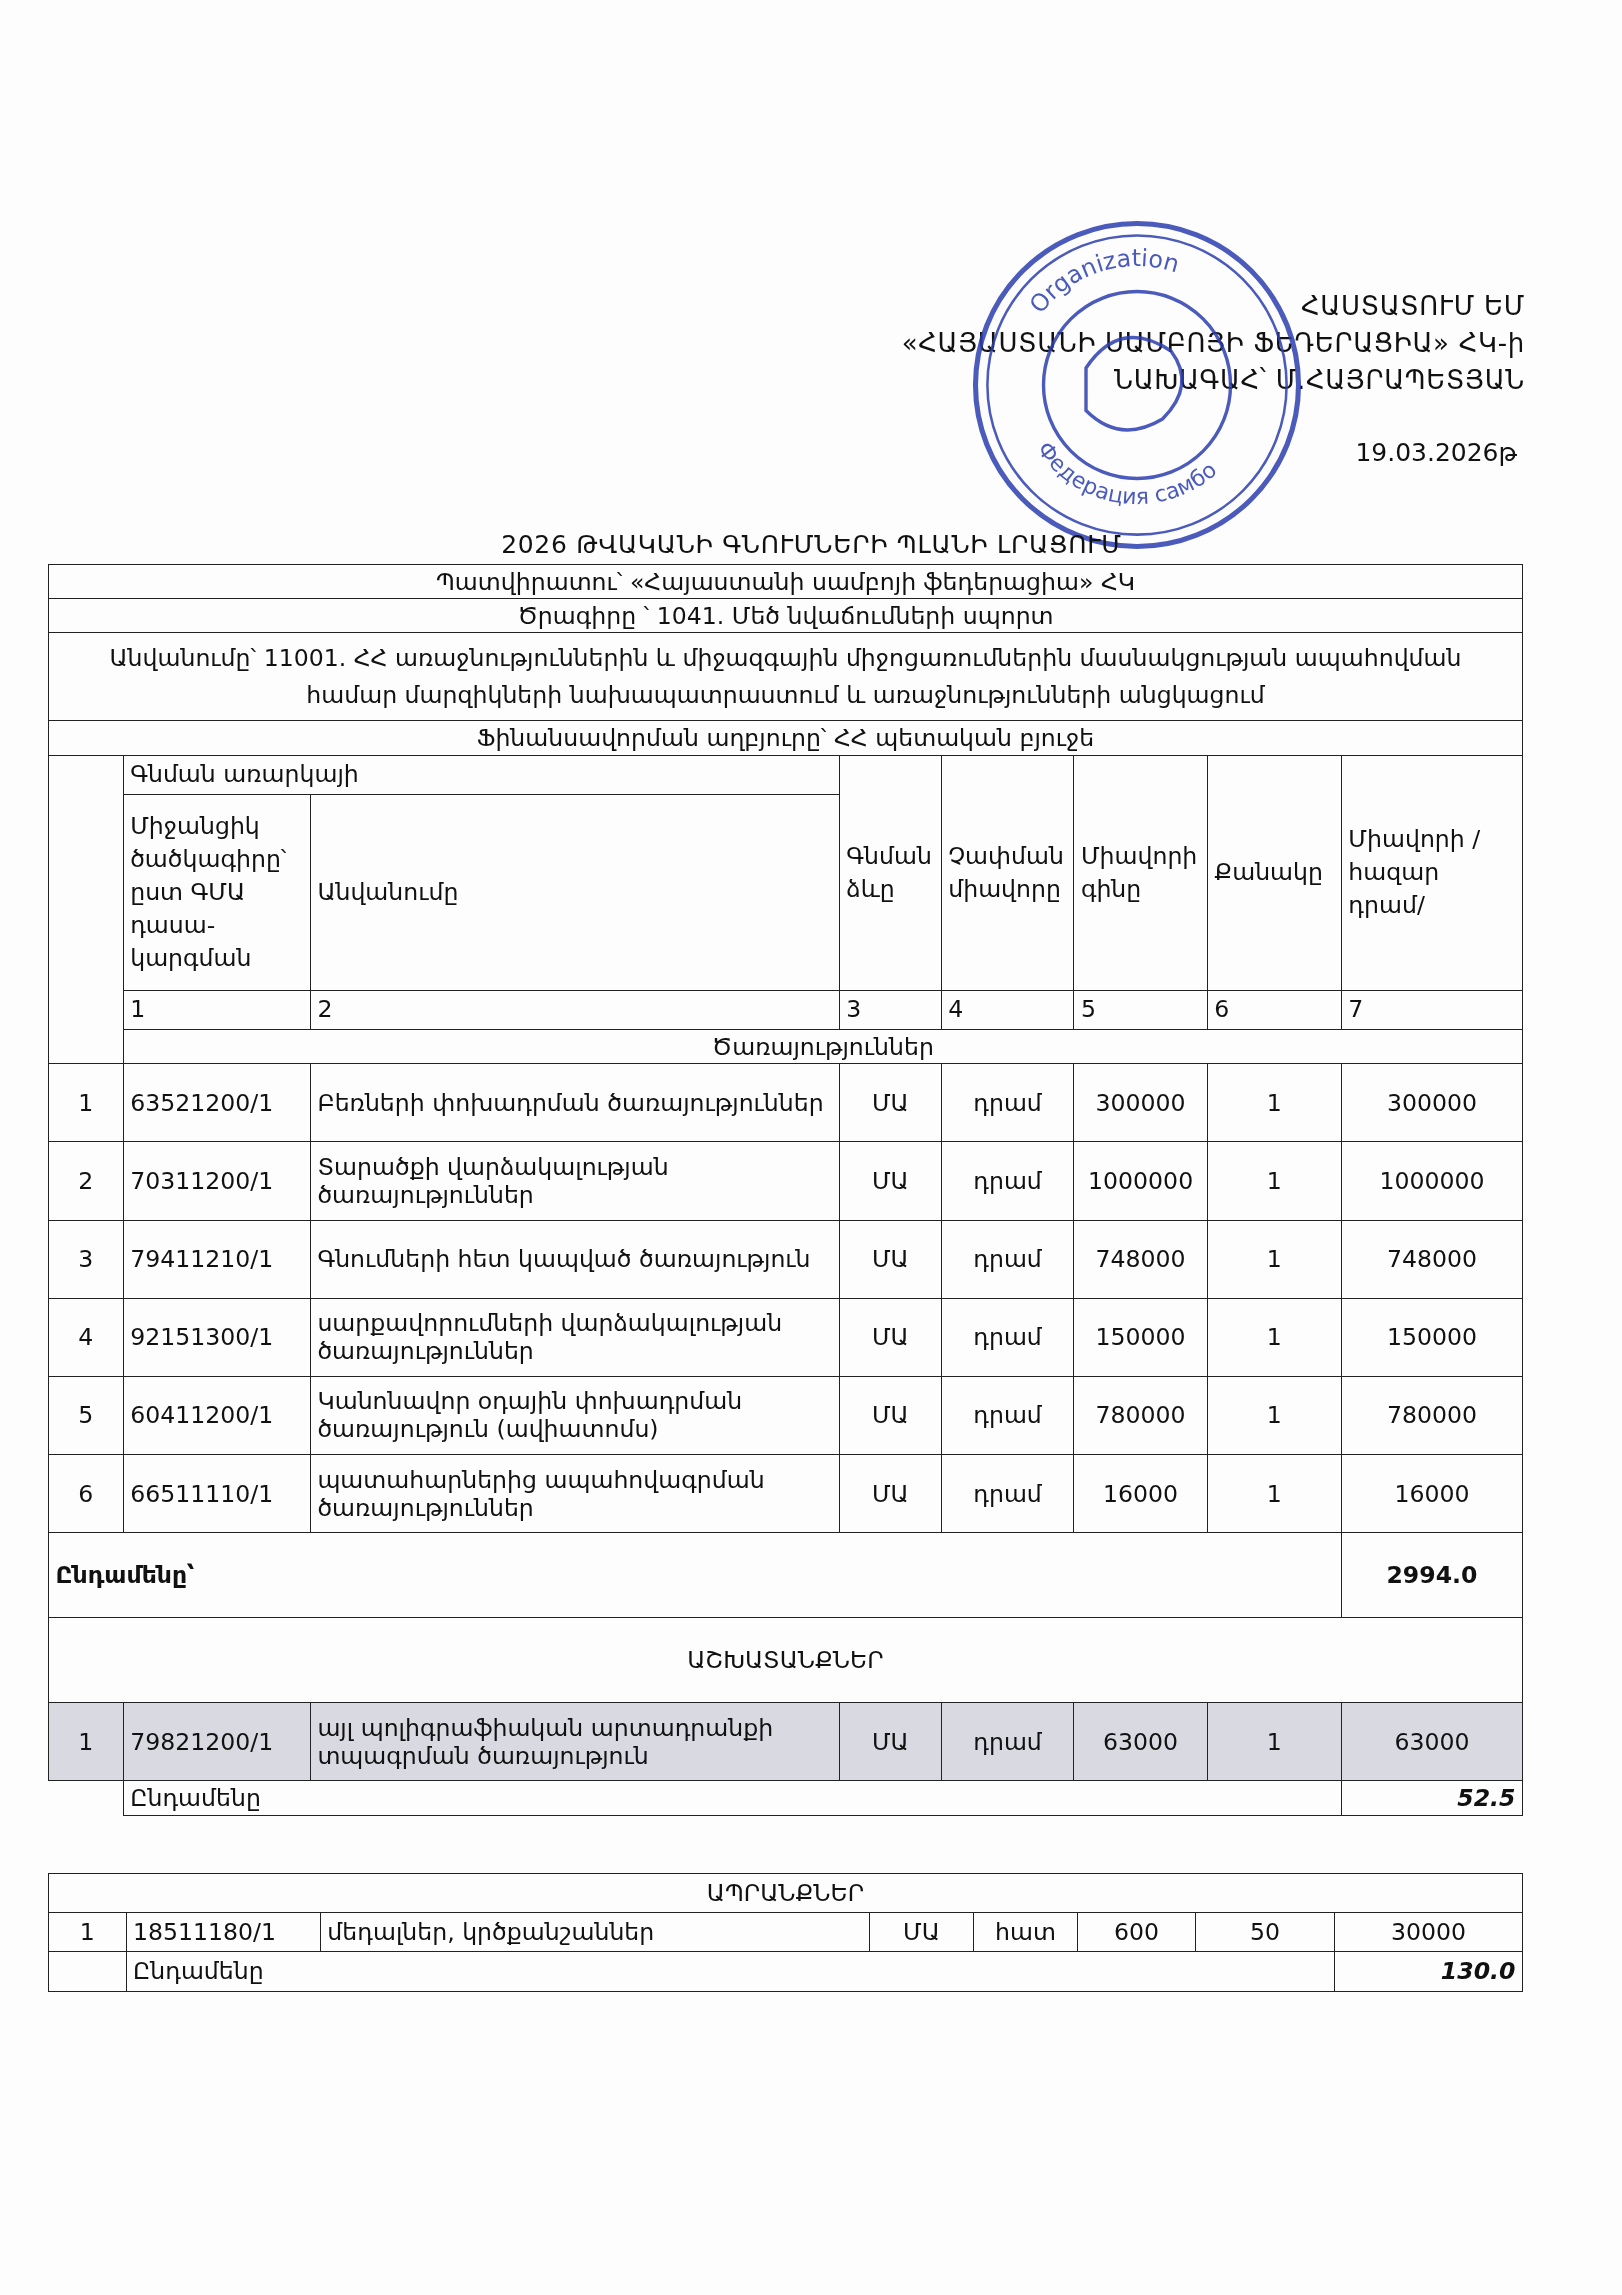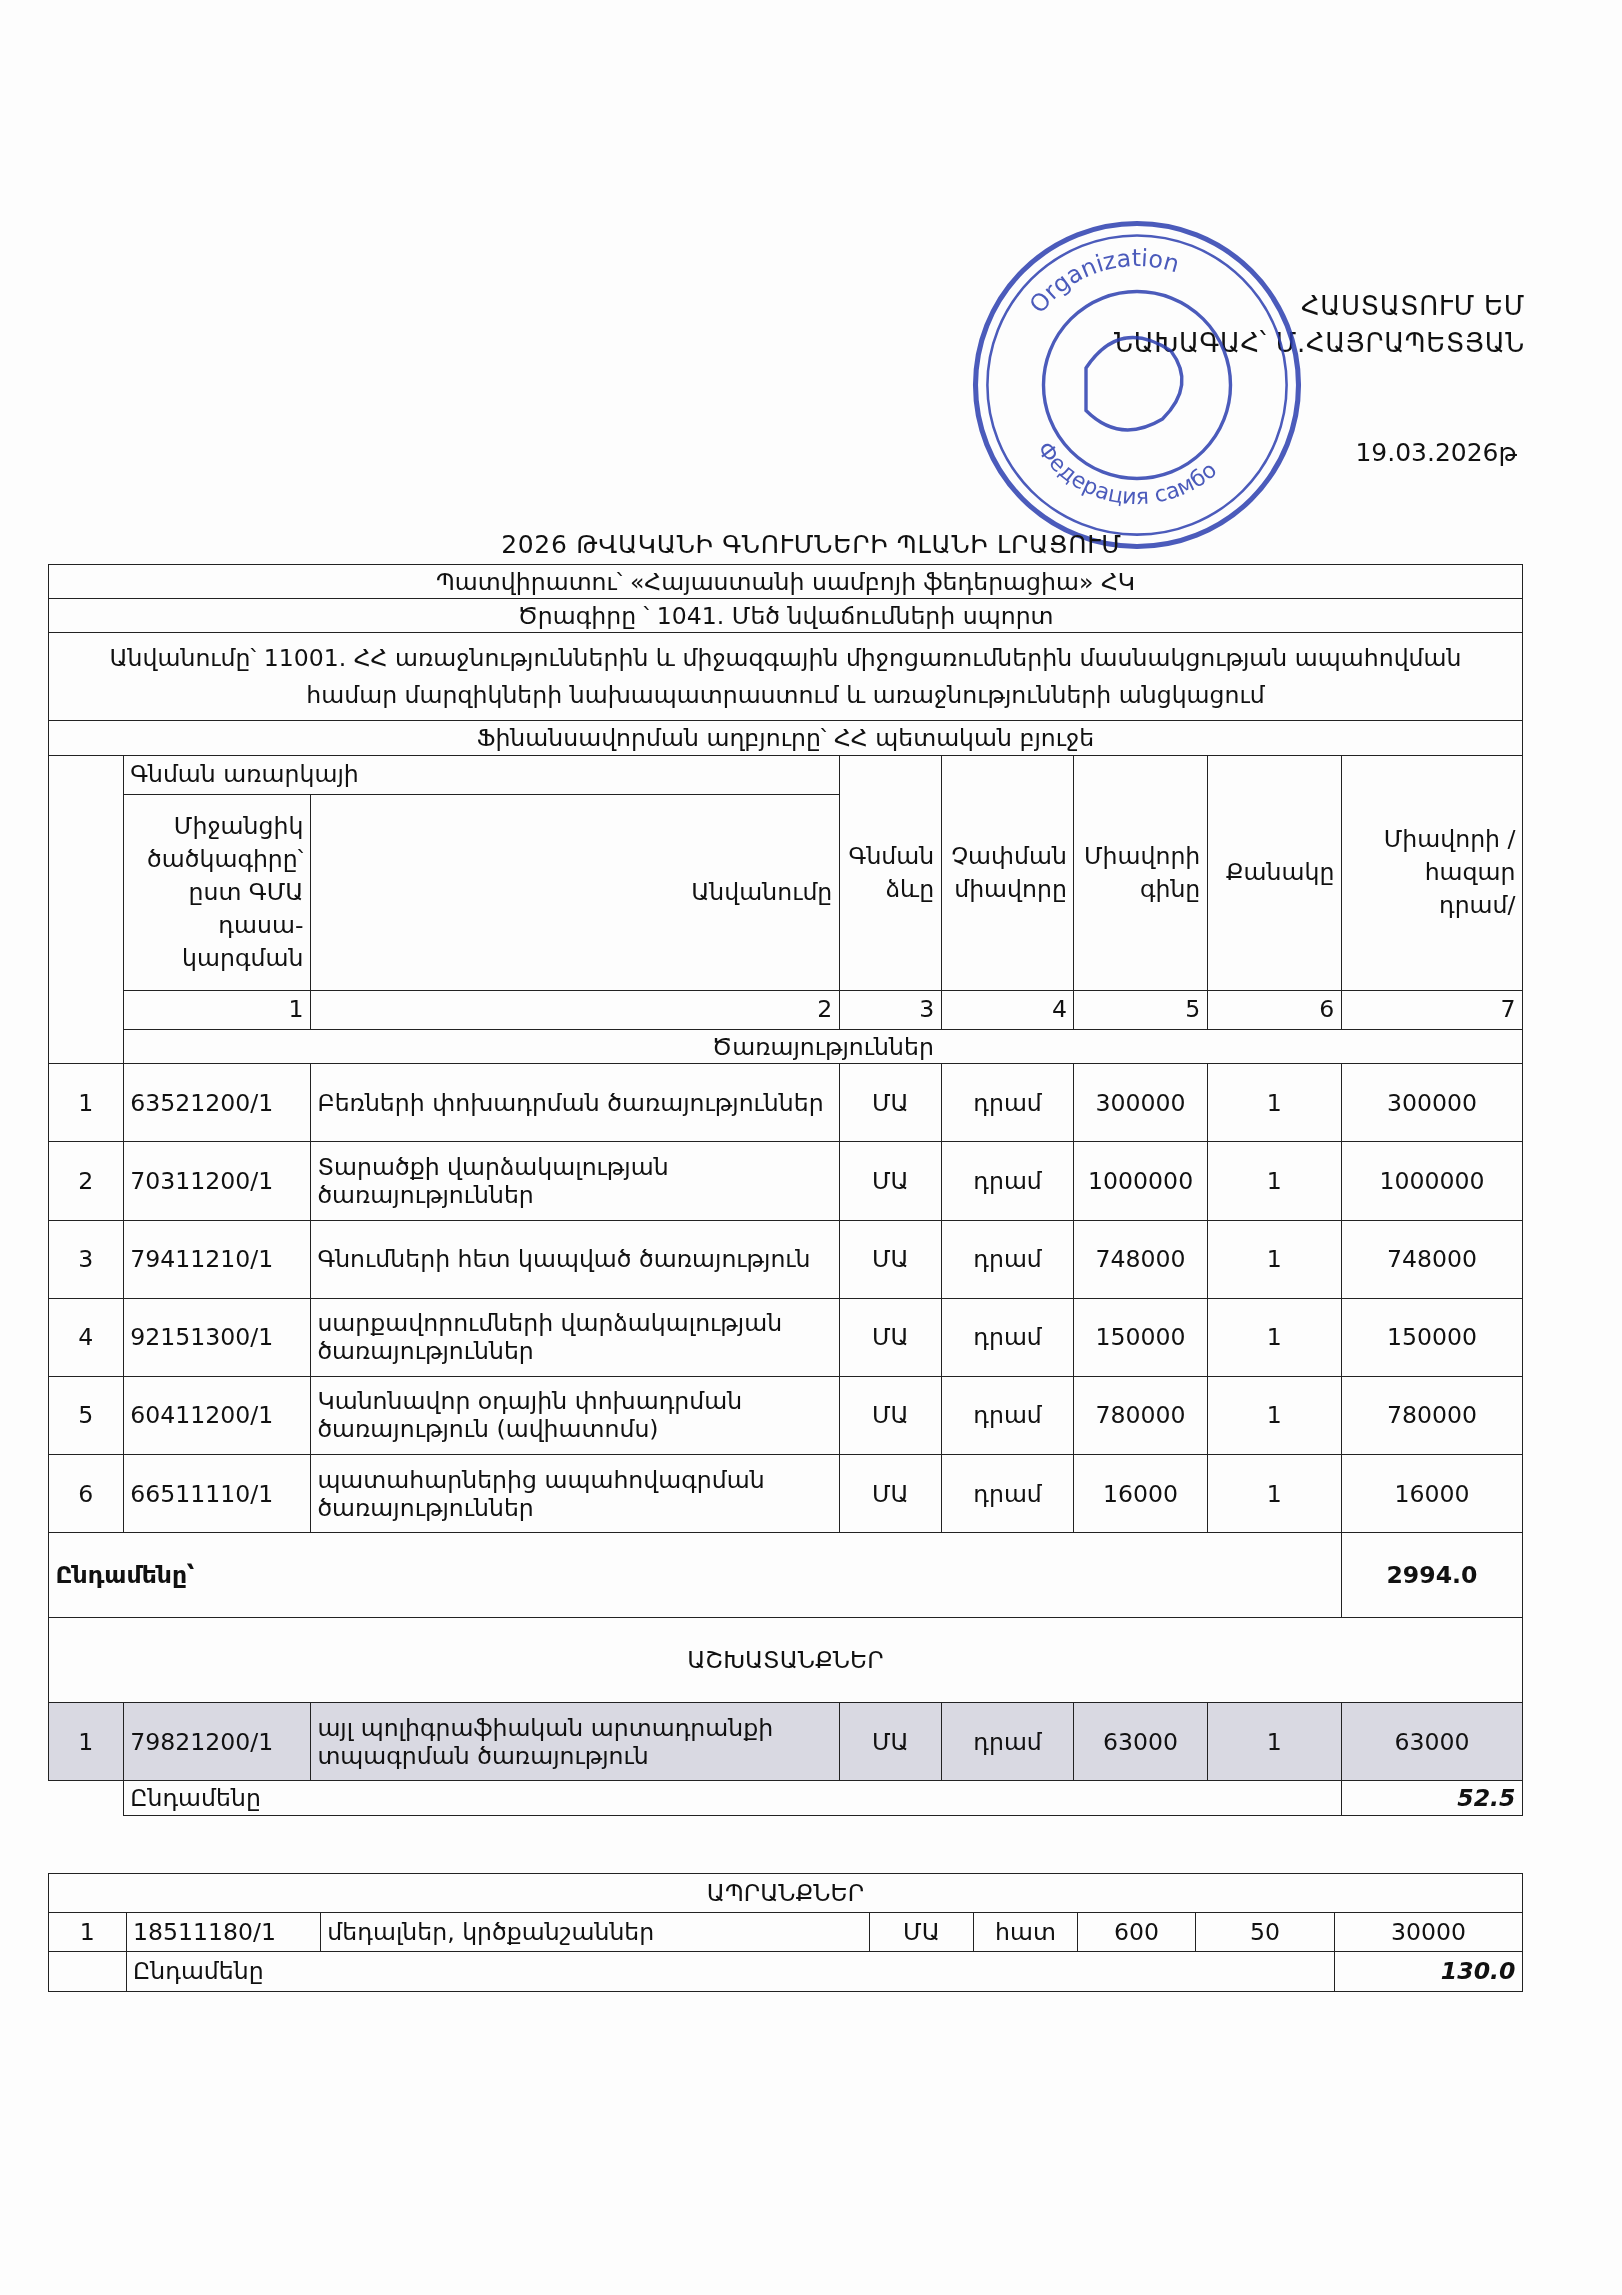--- a/index.html
+++ b/index.html
@@ -10,33 +10,34 @@
   .approve { position:absolute; right:98px; top:288px; width:720px; text-align:right;
     font-size:26px; line-height:37px; letter-spacing:0.7px; }
   .approve div { white-space:nowrap; }
   .date { position:absolute; right:106px; top:438px; font-size:25px; }
   .stamp { position:absolute; left:967px; top:215px; width:340px; height:340px; opacity:.85; }
   .doc-title { position:absolute; left:0; width:1623px; top:530px; text-align:center; font-size:25px; letter-spacing:0.7px; }
   table { border-collapse:collapse; position:absolute; left:48px; width:1475px; }
   td, th { border:1.3px solid #222; font-weight:normal; font-size:23.6px; padding:2.6px 6.5px; }
   .center { text-align:center; }
   .right { text-align:right;font-style:italic; }
-  .hdr td { text-align:right; line-height:33px; }
+  .hdr td { text-align:left; line-height:33px; }
   #main { top:564px; }
   .row td { height:72px; }
   .shade td { background:#d9d9e2; }
   .bold { font-weight:bold; }
   #goods { top:1873px; }
   #goods td { height:33px; font-size:23.6px; }
 </style>
 </head>
 <body>
 
 <div class="approve">
   <div>ՀԱՍՏԱՏՈՒՄ ԵՄ</div>
+  <div>«ՀԱՅԱՍՏԱՆԻ ՍԱՄԲՈՅԻ ՖԵԴԵՐԱՑԻԱ» ՀԿ-ի</div>
   <div>ՆԱԽԱԳԱՀ՝ Մ.ՀԱՅՐԱՊԵՏՅԱՆ</div>
 </div>
 
 <svg class="stamp" viewBox="0 0 200 200">
   <circle cx="100" cy="100" r="95" fill="none" stroke="#2d3fb0" stroke-width="3"></circle>
   <circle cx="100" cy="100" r="88" fill="none" stroke="#2d3fb0" stroke-width="1.5"></circle>
   <circle cx="100" cy="100" r="55" fill="none" stroke="#2d3fb0" stroke-width="2"></circle>
   <path d="M70 90 q20 -30 50 -10 q15 20 -5 40 q-25 15 -45 -5 z" fill="none" stroke="#2d3fb0" stroke-width="2"></path>
   <path id="arcTop" d="M30 100 A70 70 0 0 1 170 100" fill="none"></path>
   <text font-size="14" fill="#2d3fb0" font-family="DejaVu Sans, sans-serif"><textPath href="#arcTop" startOffset="20%">Organization</textPath></text>

